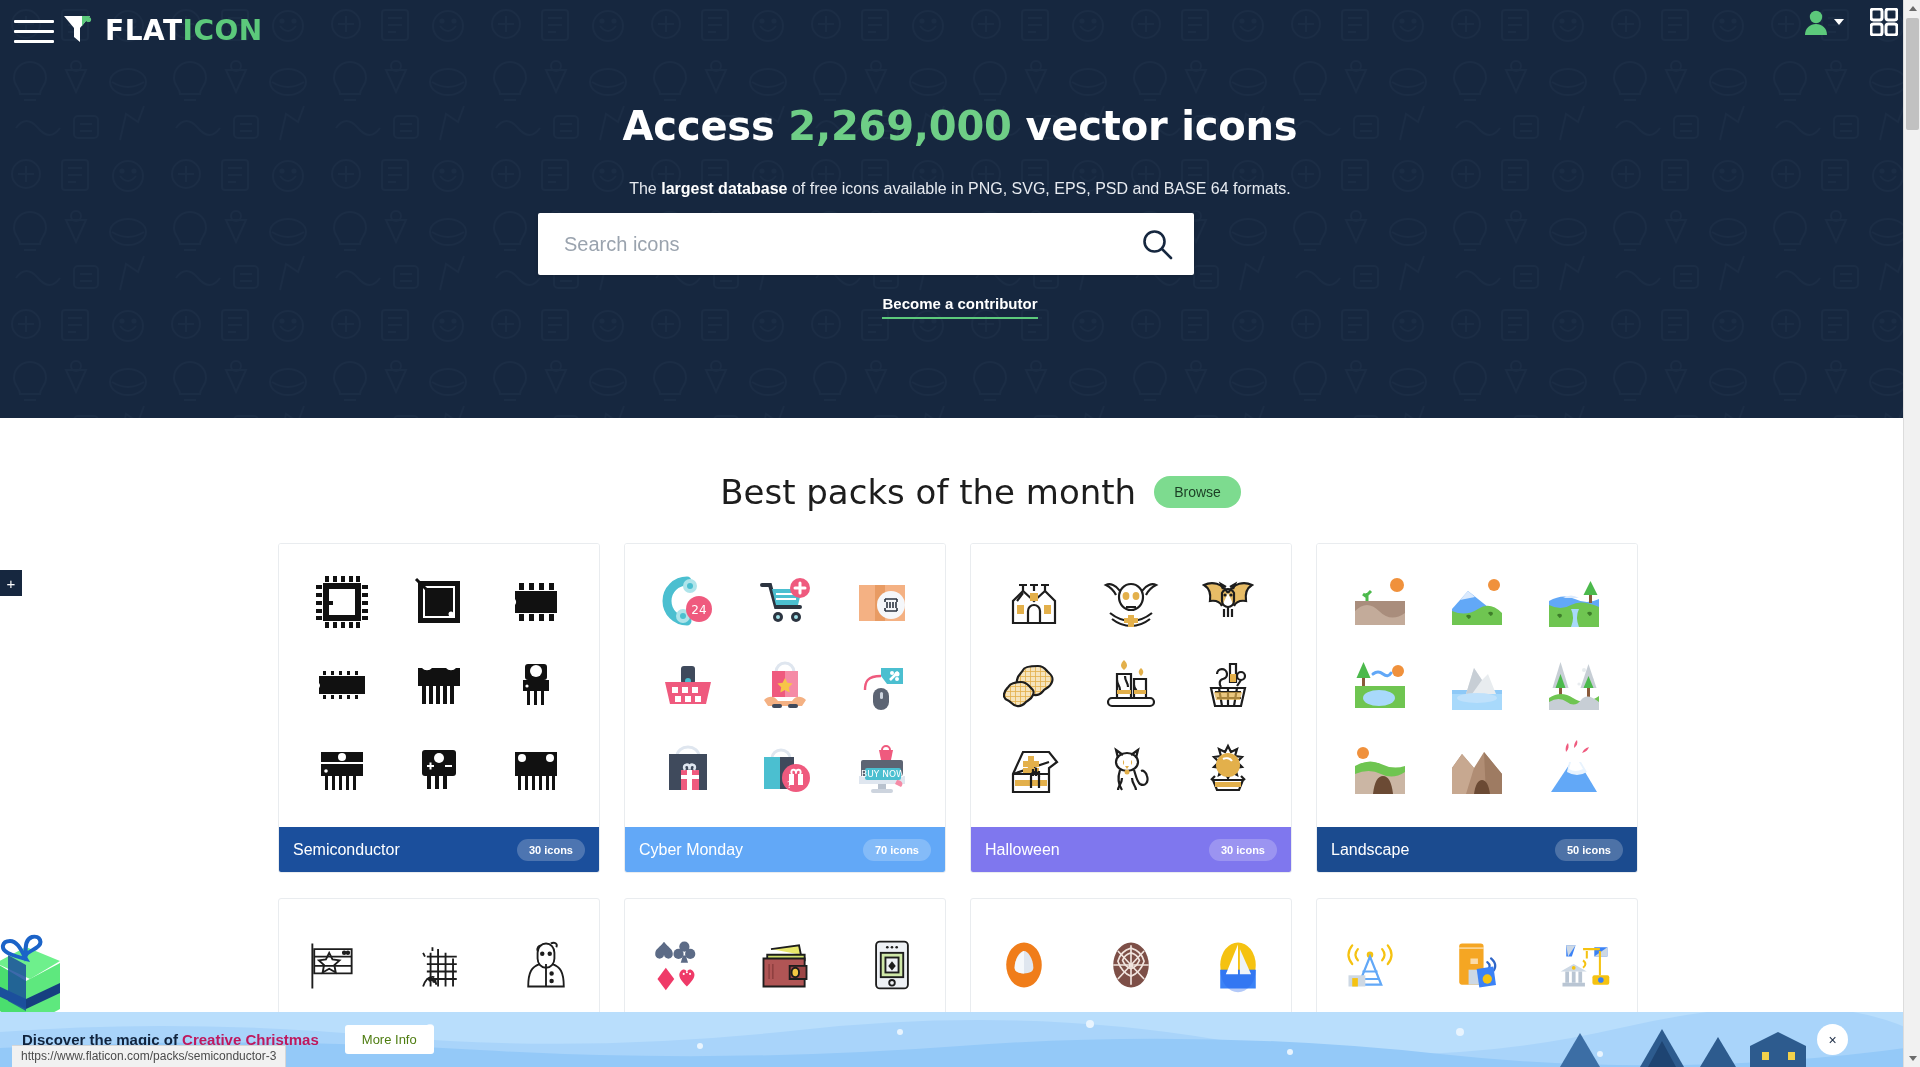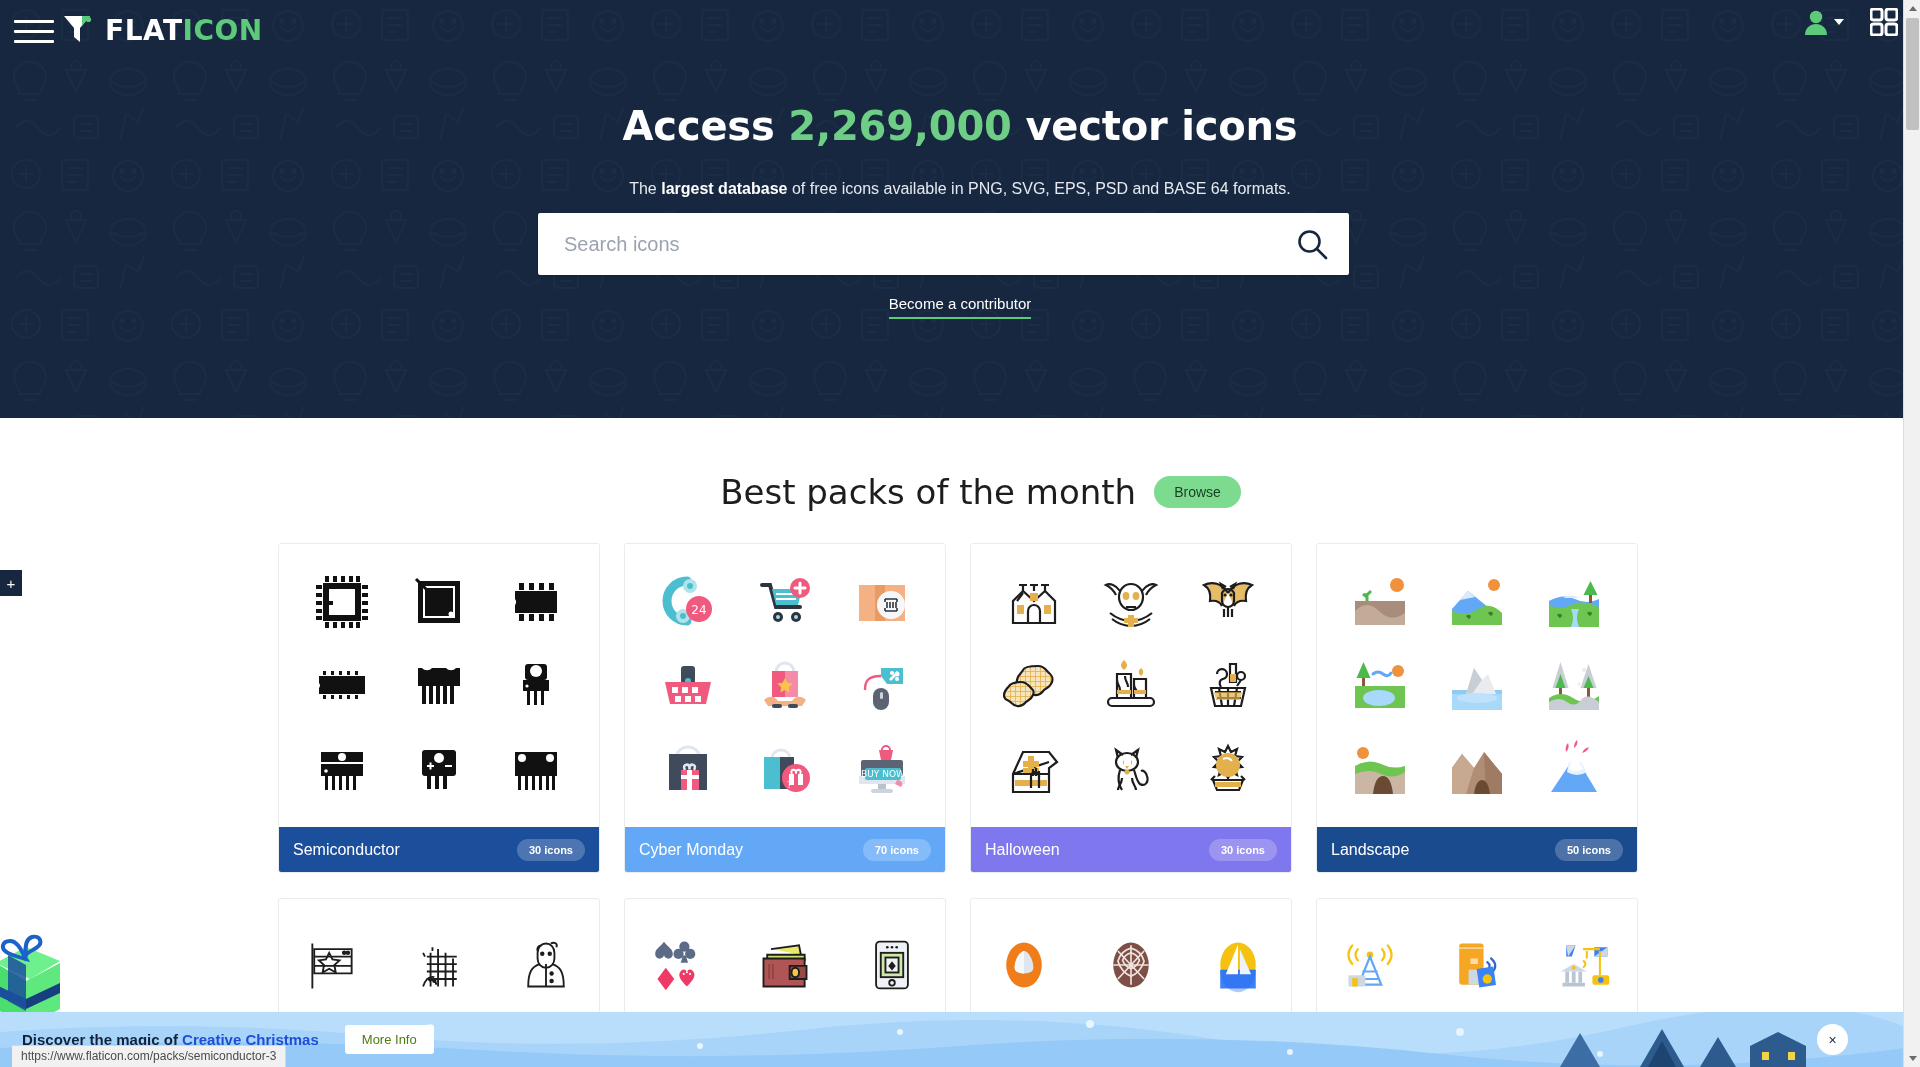--- a/index.html
+++ b/index.html
@@ -72,21 +72,21 @@
   }
   .hero-title .num { color: #6ece86; }
   .hero-sub {
     position: absolute; top: 180px; left: 0; width: 1920px;
     text-align: center; font-size: 16px; color: #e6eaf0;
   }
   .hero-sub b { color: #ffffff; }
 
   .searchbox {
     position: absolute; top: 213px; left: 538px;
-    width: 811px; height: 62px;
+    width: 656px; height: 62px;
     background: #fff; border-radius: 2px;
     display: flex; align-items: center;
     box-shadow: 0 1px 4px rgba(0,0,0,.18);
   }
   .searchbox input {
     flex: 1; height: 100%;
     border: 0; outline: none;
     padding: 0 26px;
     font-size: 20px; color: #2a3b52;
     font-family: "Liberation Sans", sans-serif;
@@ -98,21 +98,21 @@
     display: flex; align-items: center; justify-content: center;
     background: transparent; border: 0; cursor: pointer;
   }
 
   .contributor {
     position: absolute; top: 295px; left: 0; width: 1920px;
     text-align: center;
   }
   .contributor a {
     display: inline-block;
-    color: #ffffff; font-size: 15px; font-weight: normal;
+    color: #ffffff; font-size: 15px; font-weight: bold;
     text-decoration: none; padding-bottom: 5px;
     border-bottom: 2px solid #5cc97b;
     cursor: pointer;
   }
 
   
   .section-head {
     position: absolute; top: 472px; left: 0; width: 1920px;
     display: flex; align-items: center; justify-content: center; gap: 18px;
   }
@@ -206,21 +206,21 @@
     width: 1920px; height: 55px;
     background: #b9defc;
     overflow: hidden; z-index: 30;
   }
   .banner-bg { position: absolute; inset: 0; }
   .banner-content {
     position: absolute; left: 22px; top: 0; height: 55px;
     display: flex; align-items: center; gap: 26px; z-index: 3;
   }
   .banner-text { font-size: 15px; font-weight: bold; color: #10233d; }
-  .banner-text .hl { color: #1d4ed8; }
+  .banner-text .hl { color: #be185d; }
   .more-info {
     background: #ffffff; border: 0; border-radius: 3px;
     padding: 7px 17px; font-size: 13px; color: #4d7c0f; cursor: pointer;
     font-family: "Liberation Sans", sans-serif;
   }
   .banner-close {
     position: absolute; right: 72px; top: 12px;
     width: 31px; height: 31px; border-radius: 50%;
     background: #fff; border: 0; cursor: pointer;
     display: flex; align-items: center; justify-content: center;

